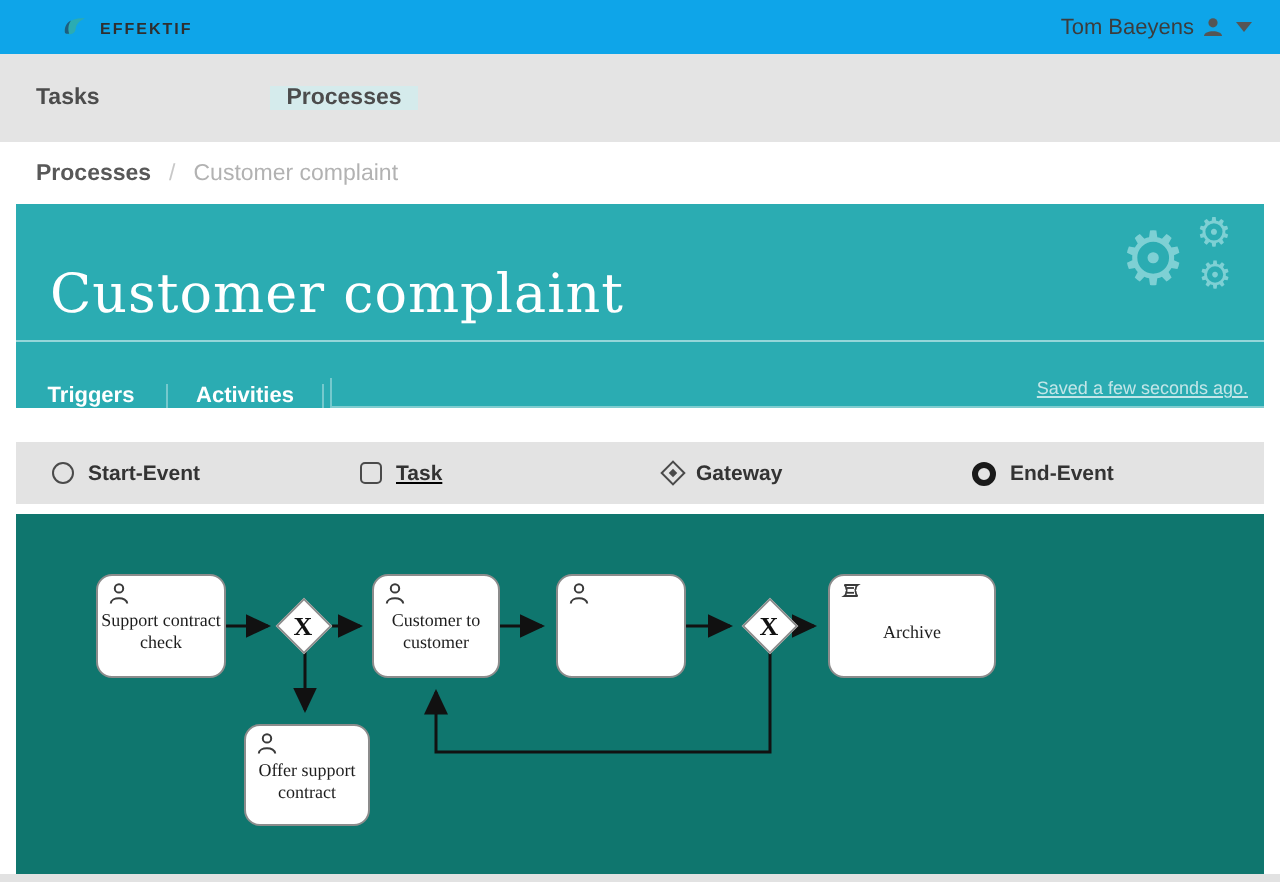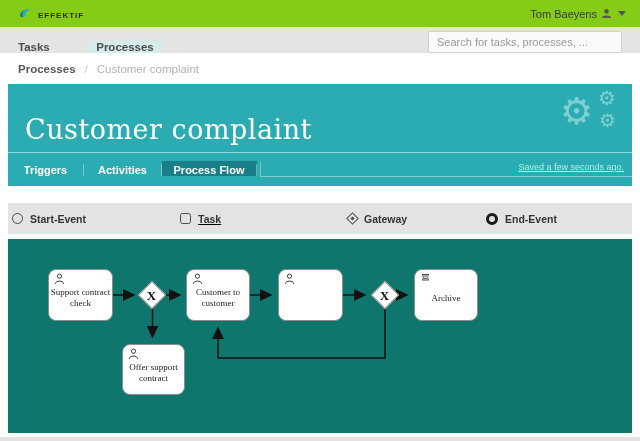--- a/index.html
+++ b/index.html
@@ -5,31 +5,31 @@
   * { box-sizing: border-box; margin: 0; padding: 0; }
   html,body { width:640px; height:441px; }
   body {
     font-family: "Liberation Sans", sans-serif;
     background:#ffffff; position:relative; overflow:hidden;
     -webkit-font-smoothing:antialiased;
   }
 
   
   .topbar { height:27px; display:flex; align-items:center; justify-content:space-between;
-            padding:0 14px 0 18px; background:#84cc16; }
+            padding:0 14px 0 30px; background:#0ea5e9; }
   .logo { display:flex; align-items:center; gap:5px; cursor:pointer; }
   .logo-text { font-size:11.5px; font-weight:bold; color:#2f2f2f;
                font-variant:small-caps; letter-spacing:1px; }
   .usermenu { display:flex; align-items:center; gap:4px; cursor:pointer;margin-left:31px; }
   .username { font-size:11px; color:#3c3c3c; }
   .caret { width:0; height:0; border-left:4px solid transparent; border-right:4px solid transparent;
            border-top:5px solid #555; margin-left:2px; }
 
   
-  .navbar { height:26px; background:#e4e4e4; display:flex; align-items:flex-end; }
+  .navbar { height:44px; background:#e4e4e4; display:flex; align-items:center;gap:47px; }
   .nav-tab { font-size:11.5px; font-weight:bold; color:#4c4c4c; display:flex; align-items:center; cursor:pointer; }
   .nav-tab.tasks { width:88px; padding-left:18px; }
   .nav-tab.processes { width:74px; justify-content:center; background:#d5ebec; }
   .search-wrap { margin-left:auto; margin-right:18px; display:flex; align-items:center; }
   .search-input { width:194px; height:22px; border:1px solid #d0d0d0; background:#fafafa;
                   border-radius:2px; font-size:11px; color:#444; padding:0 8px;
                   font-family:"Liberation Sans", sans-serif; }
   .search-input::placeholder { color:#9a9a9a; }
 
   
@@ -45,41 +45,41 @@
                  font-family:"DejaVu Serif", serif; font-weight:400;
                  font-size:27px; letter-spacing:0.5px; }
   .gears { position:absolute; top:4px; right:10px; width:62px; height:54px;
            color:#7ed0d4; font-family:"DejaVu Sans", sans-serif; pointer-events:auto; cursor:pointer; }
   .gear { position:absolute; line-height:1; }
   .gear.big { font-size:37px; left:0; top:5px; }
   .gear.s1 { font-size:20px; left:38px; top:0; }
   .gear.s2 { font-size:19px; left:39px; top:23px; }
 
   .ptabs { position:absolute; left:0; right:0; bottom:0; height:34px; display:flex;
-           border-top:1px solid rgba(255,255,255,0.5); align-items:center; }
+           border-top:1px solid rgba(255,255,255,0.5); align-items:flex-end; }
   .ptab { display:flex; align-items:center; justify-content:center; color:#fff;
           font-size:11px; font-weight:bold; cursor:pointer;
           border-right:1px solid rgba(255,255,255,0.35); }
   .ptab.t0 { width:76px; }
   .ptab.t1 { width:78px; }
   .ptab.t2 { width:95px; }
   .ptab.t3 { width:83px; border-right:none; }
   .ptab.active { background:#187f88; box-shadow:0 -3px 0 0 #187f88; }
   .saved-zone { flex:1; margin-left:3px; border-left:1px solid rgba(255,255,255,0.35);
                 border-bottom:1px solid rgba(255,255,255,0.4);
                 display:flex; align-items:flex-end; justify-content:flex-end;
                 padding:0 8px 4px 0; }
   .saved-text { font-size:9px; color:#c3e6e8;text-decoration:underline; }
 
   
   .palette { margin:17px 8px 0 8px; height:31px; background:#e3e3e3; position:relative; }
   .pal-item { position:absolute; top:0; height:31px; display:flex; align-items:center; gap:7px; cursor:grab; }
-  .pal-item.p0 { left:4px;align-items:center; }
+  .pal-item.p0 { left:18px;align-items:center; }
   .pal-item.p1 { left:172px;text-decoration:underline; }
-  .pal-item.p2 { left:340px; }
+  .pal-item.p2 { left:324px; }
   .pal-item.p3 { left:478px; }
   .pal-label { font-size:10.5px; font-weight:bold; color:#333; }
   .ico-start { width:11px; height:11px; border:1.5px solid #4a4a4a; border-radius:50%; background:transparent; }
   .ico-task  { width:11px; height:11px; border:1.5px solid #4a4a4a; border-radius:2.5px; }
   .ico-gate  { width:9px; height:9px; border:1px solid #4a4a4a; transform:rotate(45deg);
                display:flex; align-items:center; justify-content:center; }
   .ico-gate-inner { width:3px; height:3px; background:#4a4a4a; }
   .ico-end   { width:12px; height:12px; border:3px solid #1a1a1a; border-radius:50%; }
 
   
@@ -87,21 +87,21 @@
   .flow-svg { position:absolute; left:0; top:0; }
 
   .node { position:absolute; background:#fff; border:1px solid #8c8c8c; border-radius:8px;
           display:flex; align-items:center; justify-content:center; cursor:pointer; }
   .node-label { font-size:9px; line-height:1.2; color:#1d1d1d; text-align:center;
                 width:61px; padding-top:6px; }
   .node-icon { position:absolute; top:3px; left:5px; }
   .n1 { left:40px;  top:30px;  width:65px; height:52px; }
   .n2 { left:178px; top:30px;  width:64px; height:52px; }
   .n3 { left:270px; top:30px;  width:65px; height:52px; }
-  .n4 { left:406px; top:30px;  width:64px; height:52px; }
+  .n4 { left:406px; top:30px;  width:84px; height:52px; }
   .n5 { left:114px; top:105px; width:63px; height:51px; }
 
   .gateway { position:absolute; width:20px; height:20px; background:#fff;
              border:1px solid #8c8c8c; transform:rotate(45deg);
              display:flex; align-items:center; justify-content:center; cursor:pointer; }
   .gw1 { left:134px; top:46px; }
   .gw2 { left:367px; top:46px; }
   .gw-x { transform:rotate(-45deg); font-size:13px; font-weight:bold; color:#111; line-height:1; }
 
   .bottom-strip { position:absolute; left:0; right:0; bottom:0; height:4px; background:#e2e2e2; }
@@ -127,23 +127,20 @@
   </div>
 </div>
 
 <div class="navbar">
   <div class="nav-tab tasks">
     <span>Tasks</span>
   </div>
   <div class="nav-tab processes">
     <span>Processes</span>
   </div>
-  <div class="search-wrap">
-    <input class="search-input" type="text" placeholder="Search for tasks, processes, ..." style="">
-  </div>
 </div>
 
 <div class="breadcrumb">
   <span class="bc-parent">Processes</span>
   <span class="bc-sep">/</span>
   <span class="bc-current">Customer complaint</span>
 </div>
 
 <div class="phead">
   <div class="phead-title">Customer complaint</div>
@@ -151,23 +148,20 @@
     <span class="gear big">⚙</span>
     <span class="gear s1">⚙</span>
     <span class="gear s2">⚙</span>
   </div>
   <div class="ptabs">
     <div class="ptab t0">
       <span>Triggers</span>
     </div>
     <div class="ptab t1">
       <span>Activities</span>
-    </div>
-    <div class="ptab t2 active">
-      <span>Process Flow</span>
     </div>
     <div class="saved-zone">
       <span class="saved-text">Saved a few seconds ago.</span>
     </div>
   </div>
 </div>
 
 <div class="palette">
   <div class="pal-item p0">
     <span class="ico-start"></span>

